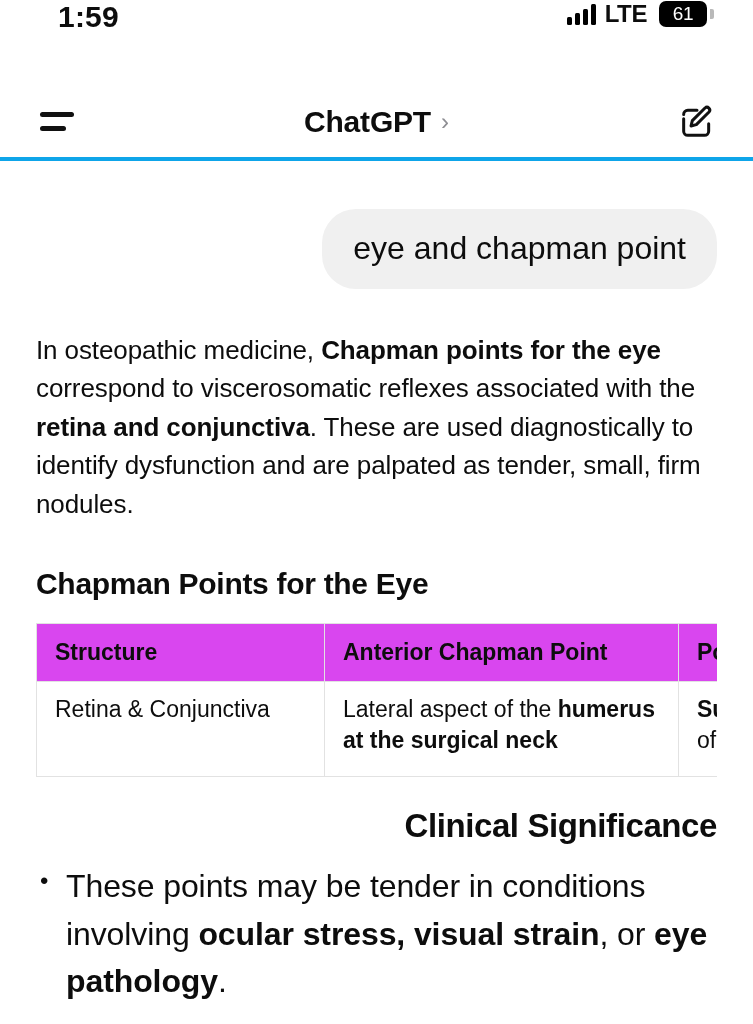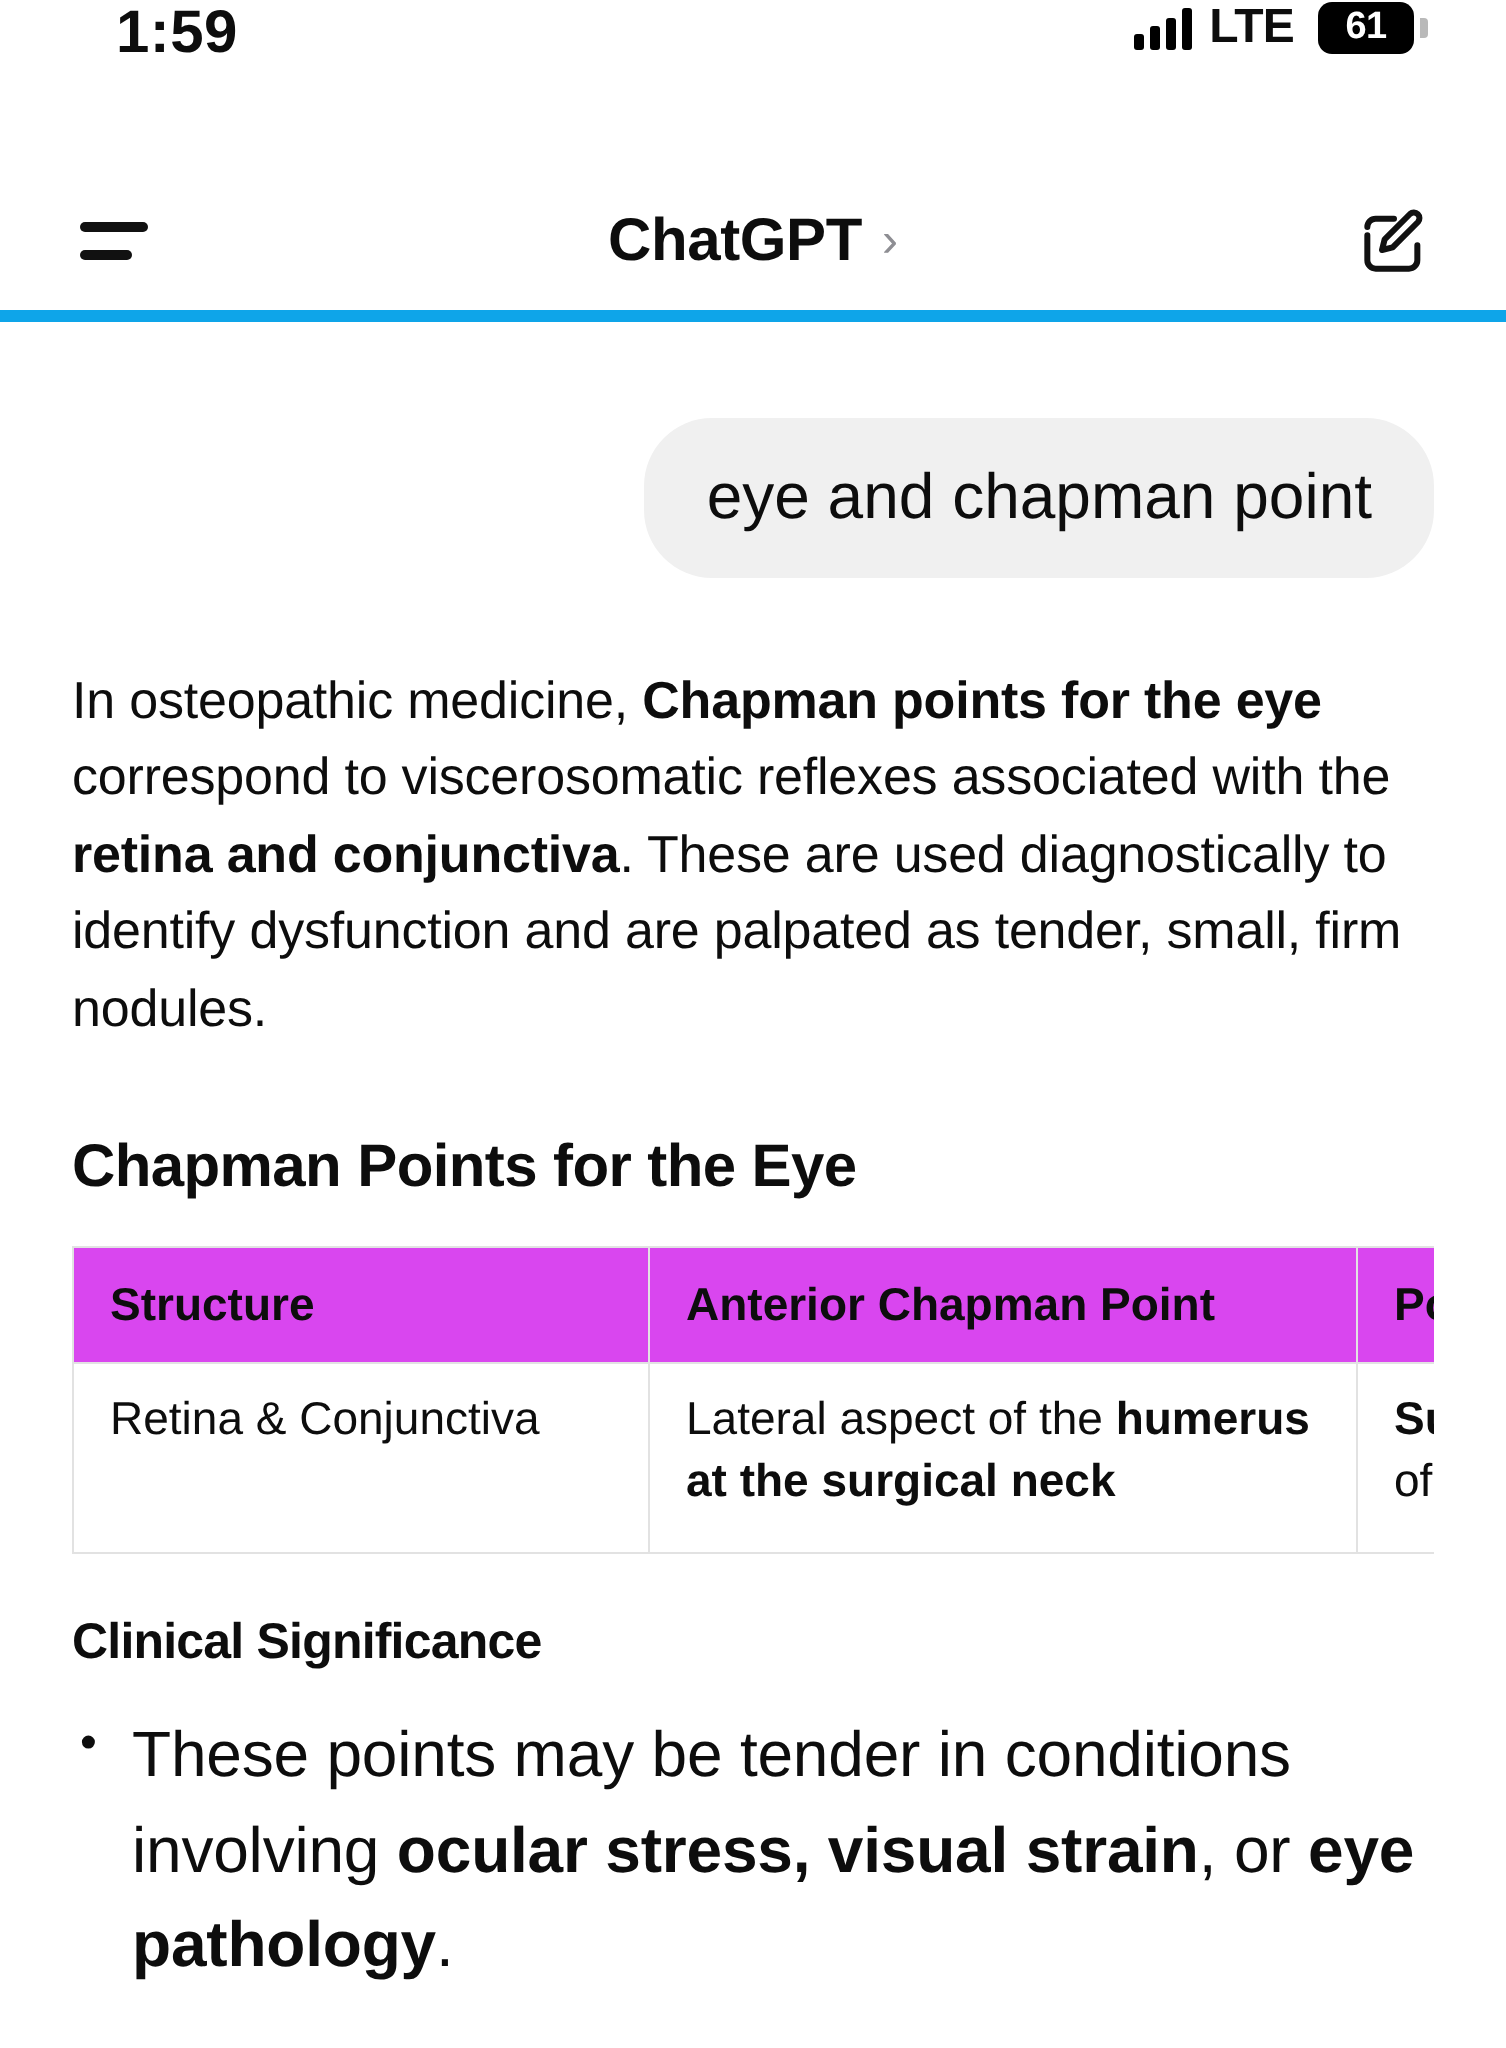--- a/index.html
+++ b/index.html
@@ -58,41 +58,41 @@
     border-radius: 7px;
     background: #000;
     display: flex;
     align-items: center;
     justify-content: center;
     margin-left: 3px;
   }
   .battery .pct {
     color: #fff;
     font-size: 19px;
-    font-weight: 700;
+    font-weight: 400;
     letter-spacing: -0.3px;
   }
   .battery .cap {
     position: absolute;
     right: -7px;
     top: 8px;
     width: 4px;
     height: 10px;
     background: #b9b9b9;
     border-radius: 0 2px 2px 0;
   }
 
   
   .nav-bar {
     height: 75px;
     display: flex;
     align-items: center;
     justify-content: space-between;
     padding: 0 36px 0 36px;
-    border-bottom: 6px solid #0ea5e9;
+    border-bottom: 4px solid #0ea5e9;
   }
   .menu-icon {
     width: 44px;
     height: 34px;
     display: flex;
     flex-direction: column;
     justify-content: center;
     gap: 9px;
     padding-left: 4px;
   }
@@ -189,24 +189,25 @@
   table.chapman tbody td {
     padding: 12px 18px 20px;
     line-height: 1.35;
   }
   table.chapman tbody td b { font-weight: 700; }
   col.c1 { width: 288px; }
   col.c2 { width: 354px; }
   col.c3 { width: 263px; }
 
   h2.clinical {
-    font-size: 25px;
+    font-size: 33px;
     font-weight: 700;
     letter-spacing: -0.4px;
     margin-top: 30px;
+    text-align: right;
   }
 
   ul.bullets {
     margin-top: 18px;
     list-style: none;
   }
   ul.bullets li {
     font-size: 32px;
     line-height: 1.48;
     letter-spacing: -0.1px;

